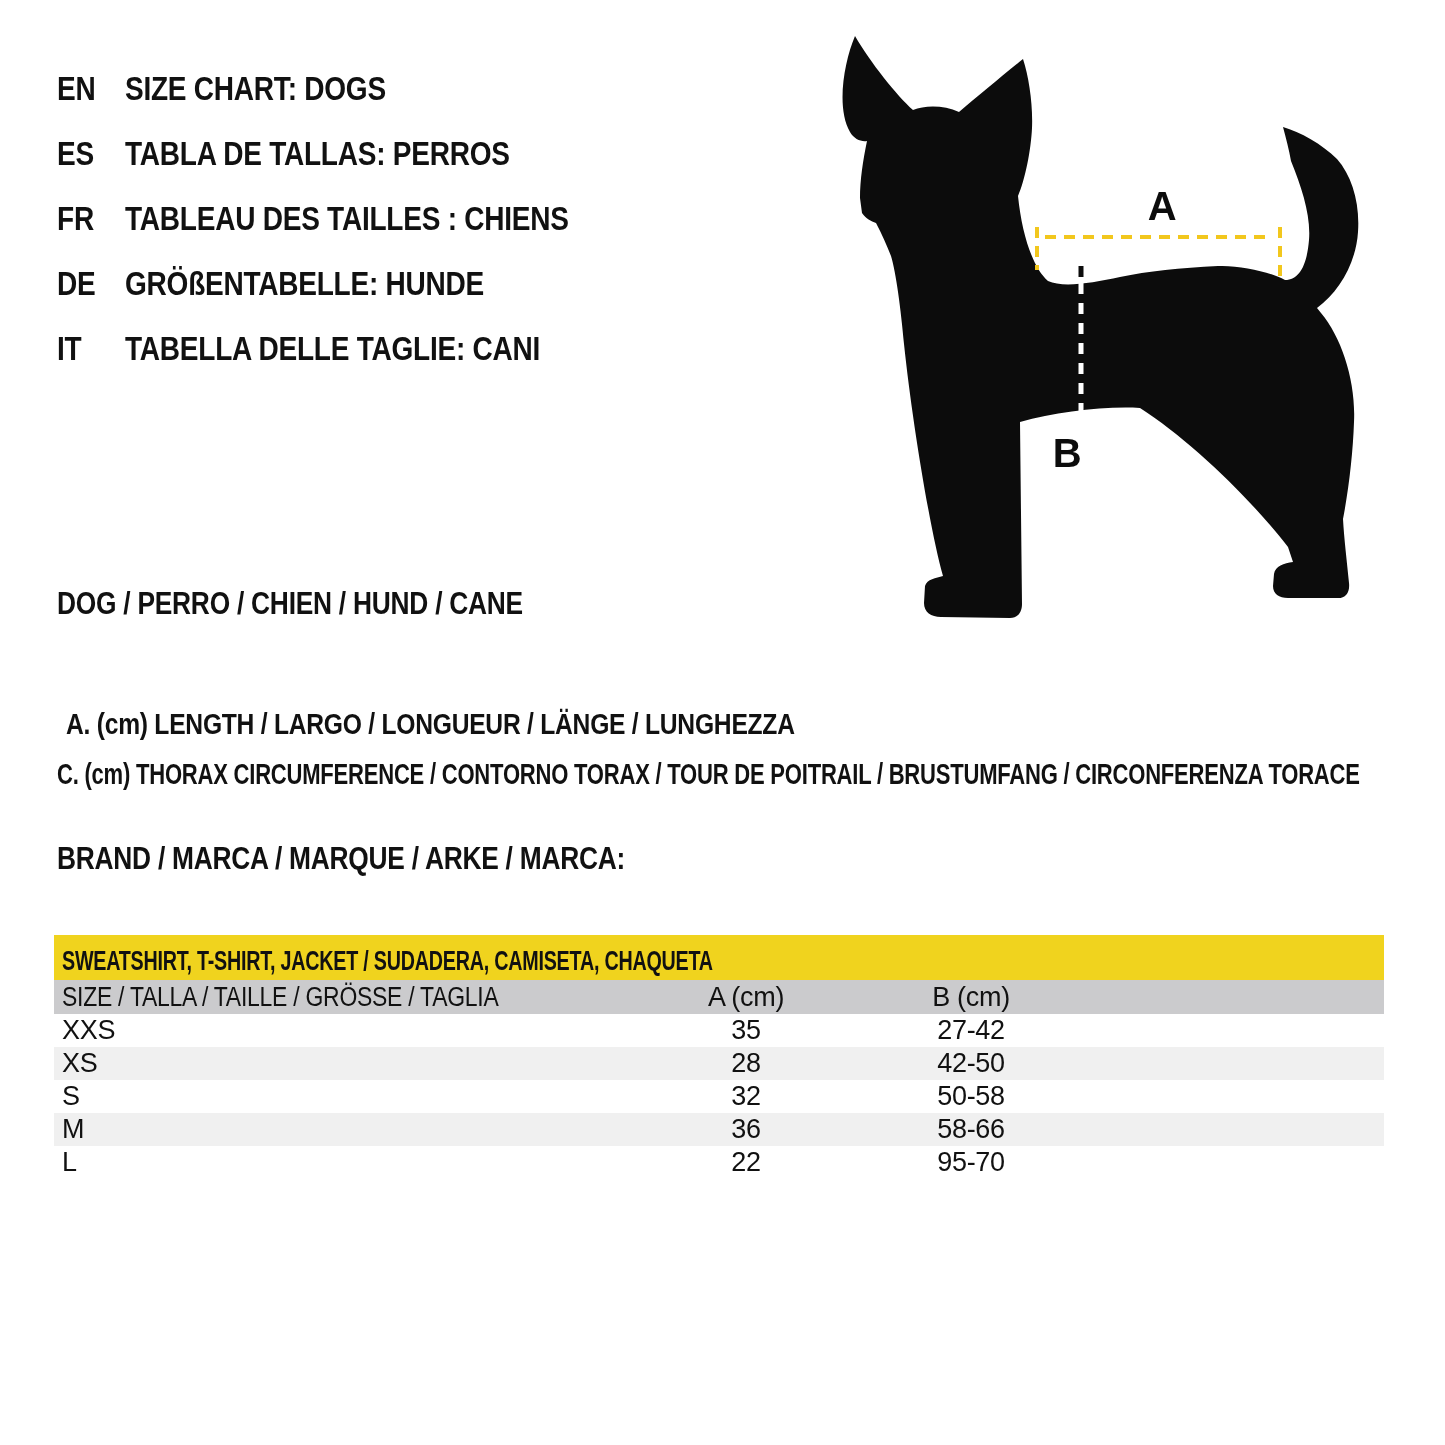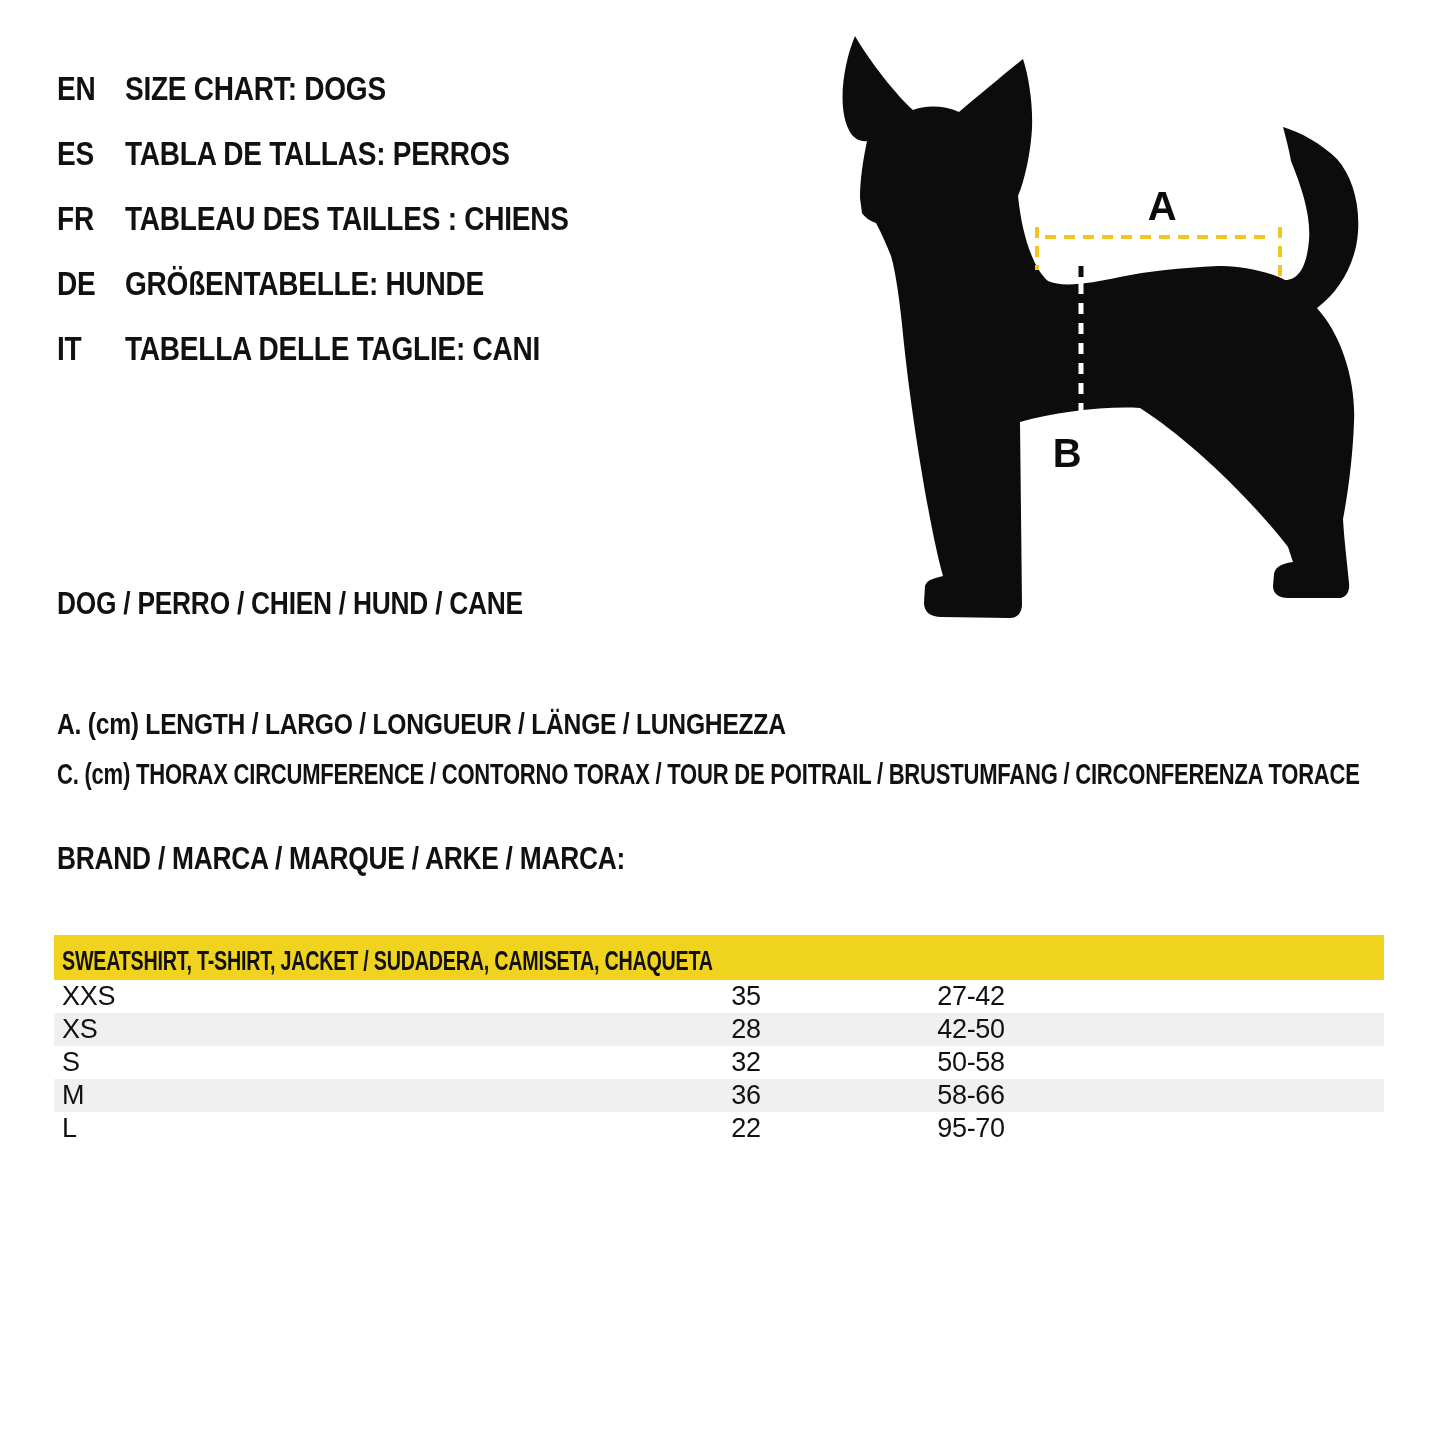--- a/index.html
+++ b/index.html
@@ -18,21 +18,21 @@
   .lang-row{height:45px;line-height:45px;font-size:33px;font-weight:600;white-space:nowrap;margin-top:20px;}
   .lang-row .inner{display:inline-block;transform:scaleX(.85);transform-origin:0 50%;white-space:nowrap;}
   .lang-code{display:inline-block;width:80px;}
 
   
   .dog-svg{position:absolute;left:820px;top:20px;width:600px;height:640px;}
   .marker-label{font-family:"Liberation Sans","DejaVu Sans",sans-serif;font-weight:bold;font-size:40px;fill:#0c0c0c;}
 
   .dog-caption{position:absolute;left:57px;top:586px;font-size:31px;font-weight:600;}
 
-  .measure-a{position:absolute;left:57px;top:708px;font-size:29px;font-weight:600;}
+  .measure-a{position:absolute;left:66px;top:708px;font-size:29px;font-weight:600;}
   .measure-c{position:absolute;left:57px;top:758px;font-size:29px;font-weight:600;}
   .brand-line{position:absolute;left:57px;top:841px;font-size:31px;font-weight:600;}
 
   
   .size-table{position:absolute;left:54px;top:935px;width:1330px;}
   .band{background:#F0D31E;padding:11px 0 4px 8px;}
   .band-line{height:30px;line-height:30px;font-size:27px;font-weight:bold;white-space:nowrap;}
   .trow{position:relative;height:33px;line-height:33px;font-size:27px;white-space:nowrap;}
   .thead{height:34px;line-height:34px;background:#CBCBCD;}
   .alt{background:#F0F0F0;}
@@ -112,20 +112,25 @@
   <div class="measure-a"><span class="sq85">A. (cm) LENGTH / LARGO / LONGUEUR / LÄNGE / LUNGHEZZA</span></div>
   <div class="measure-c"><span class="sq76">C. (cm) THORAX CIRCUMFERENCE / CONTORNO TORAX / TOUR DE POITRAIL / BRUSTUMFANG / CIRCONFERENZA TORACE</span></div>
 
   <div class="brand-line"><span class="sq85">BRAND / MARCA / MARQUE / ARKE / MARCA:</span></div>
 
   <div class="size-table">
     <div class="band">
       <div class="band-line"><span class="sq73">SWEATSHIRT, T-SHIRT, JACKET / SUDADERA, CAMISETA, CHAQUETA</span></div>
     </div>
 
+    <div class="trow thead">
+      <span class="c-size"><span class="sq85">SIZE / TALLA / TAILLE / GRÖSSE / TAGLIA</span></span>
+      <span class="c-a">A (cm)</span>
+      <span class="c-b">B (cm)</span>
+    </div>
 
     <div class="trow">
       <span class="c-size">XXS</span>
       <span class="c-a">35</span>
       <span class="c-b">27-42</span>
     </div>
     <div class="trow alt">
       <span class="c-size">XS</span>
       <span class="c-a">28</span>
       <span class="c-b">42-50</span>

